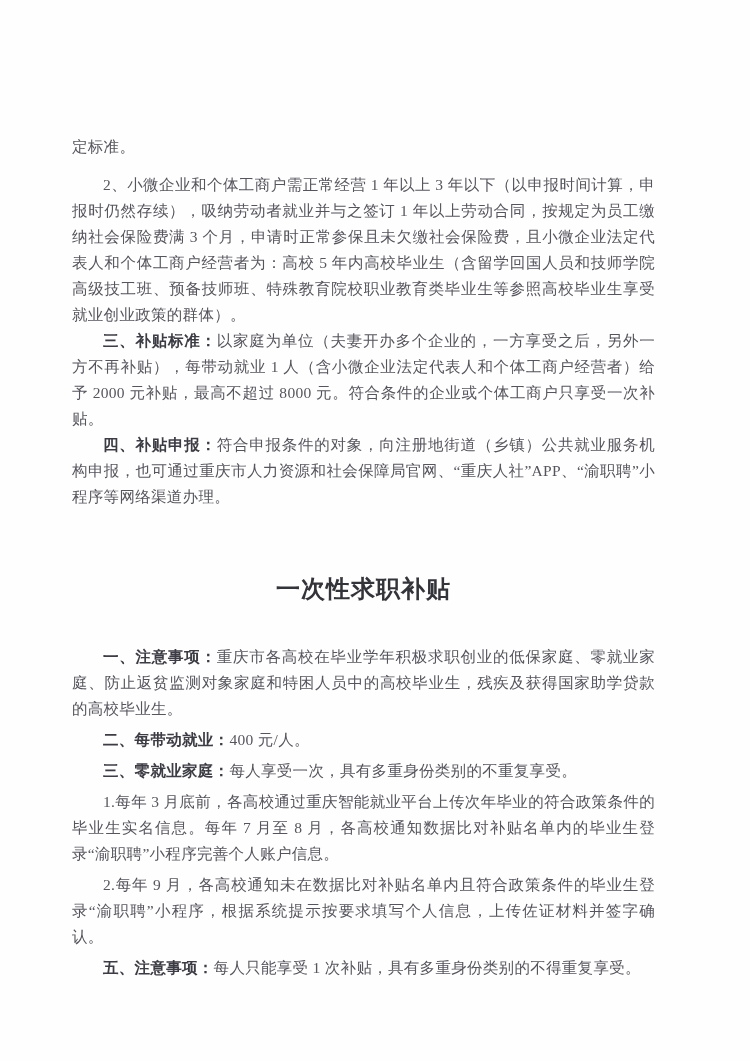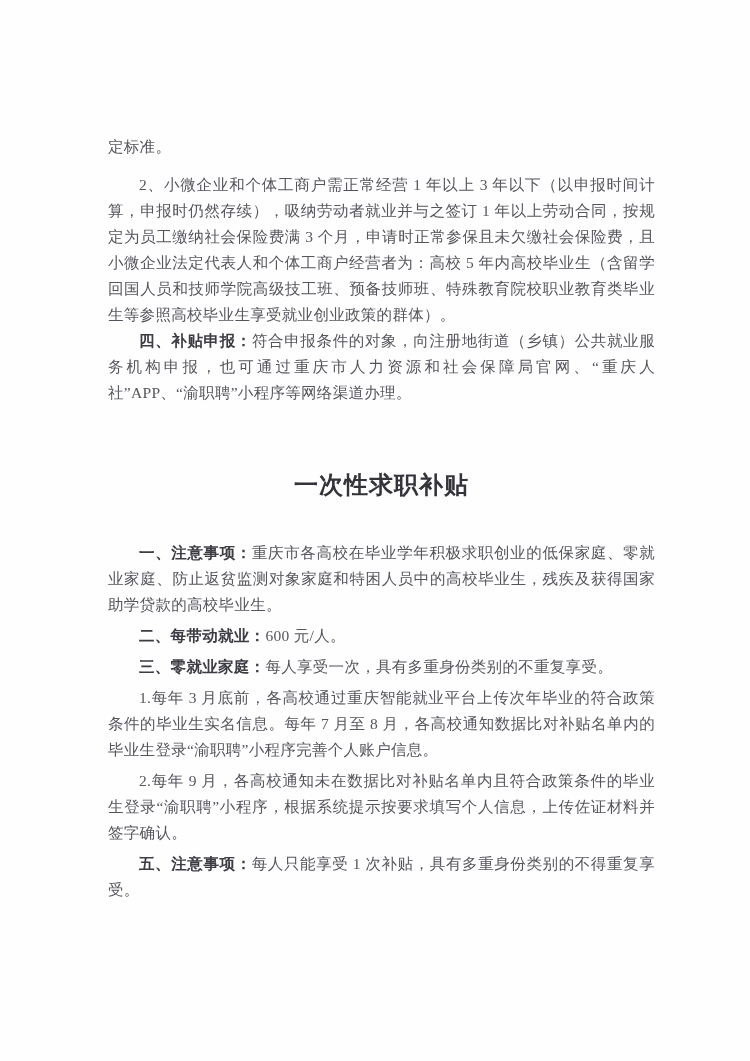--- a/index.html
+++ b/index.html
@@ -9,22 +9,21 @@
   }
   .page {
     position: relative;
     width: 750px;
     height: 1061px;
     background: #fefefe;
     overflow: hidden;
     font-family: "Liberation Serif", serif;
   }
   .content {
-    padding: 134px 95px 0 97px;
-    margin-left: 11px;
+    padding: 134px 95px 0 72px;
   }
   .line {
     margin: 0;
     font-size: 15.5px;
     line-height: 26px;
     color: #55555d;
     text-align: justify;
     letter-spacing: 0.3px;
   }
   .indent { text-indent: 2em; }
@@ -51,33 +50,36 @@
 
 <div class="page">
   <div class="content">
 
     <p class="line">定标准。</p>
 
     <p class="line indent mt12">
       <span>2、小微企业和个体工商户需正常经营 1 年以上 3 年以下（以申报时间计算，申报时仍然存续），吸纳劳动者就业并与之签订 1 年以上劳动合同，按规定为员工缴纳社会保险费满 3 个月，申请时正常参保且未欠缴社会保险费，且小微企业法定代表人和个体工商户经营者为：高校 5 年内高校毕业生（含留学回国人员和技师学院高级技工班、预备技师班、特殊教育院校职业教育类毕业生等参照高校毕业生享受就业创业政策的群体）。</span>
     </p>
 
+    <p class="line indent">
+      <span class="head">三、补贴标准：</span><span>以家庭为单位（夫妻开办多个企业的，一方享受之后，另外一方不再补贴），每带动就业 1 人（含小微企业法定代表人和个体工商户经营者）给予 2000 元补贴，最高不超过 8000 元。符合条件的企业或个体工商户只享受一次补贴。</span>
+    </p>
 
     <p class="line indent">
       <span class="head">四、补贴申报：</span><span>符合申报条件的对象，向注册地街道（乡镇）公共就业服务机构申报，也可通过重庆市人力资源和社会保障局官网、“重庆人社”APP、“渝职聘”小程序等网络渠道办理。</span>
     </p>
 
     <h1 class="title">一次性求职补贴</h1>
 
     <p class="line indent">
       <span class="head">一、注意事项：</span><span>重庆市各高校在毕业学年积极求职创业的低保家庭、零就业家庭、防止返贫监测对象家庭和特困人员中的高校毕业生，残疾及获得国家助学贷款的高校毕业生。</span>
     </p>
 
     <p class="line indent mt5">
-      <span class="head">二、每带动就业：</span><span>600 元/人。</span>
+      <span class="head">二、每带动就业：</span><span>400 元/人。</span>
     </p>
 
     <p class="line indent mt5">
       <span class="head">三、零就业家庭：</span><span>每人享受一次，具有多重身份类别的不重复享受。</span>
     </p>
 
 
     <p class="line indent mt5">
       <span>1.每年 3 月底前，各高校通过重庆智能就业平台上传次年毕业的符合政策条件的毕业生实名信息。每年 7 月至 8 月，各高校通知数据比对补贴名单内的毕业生登录“渝职聘”小程序完善个人账户信息。</span>
     </p>

